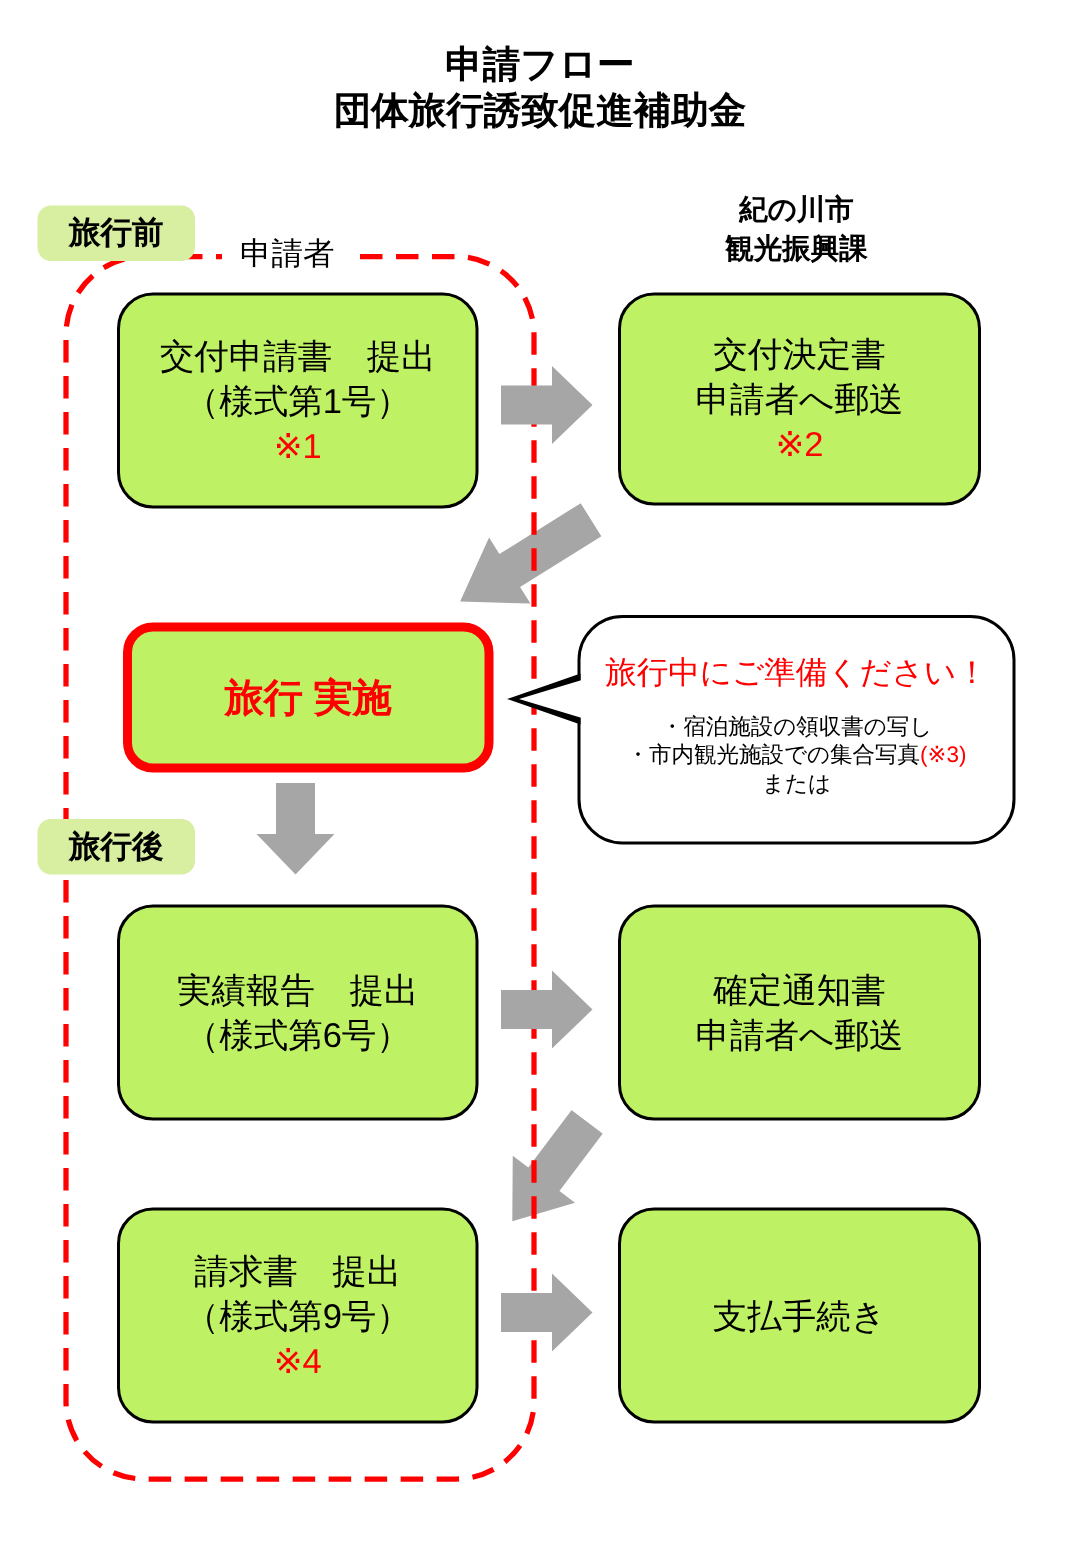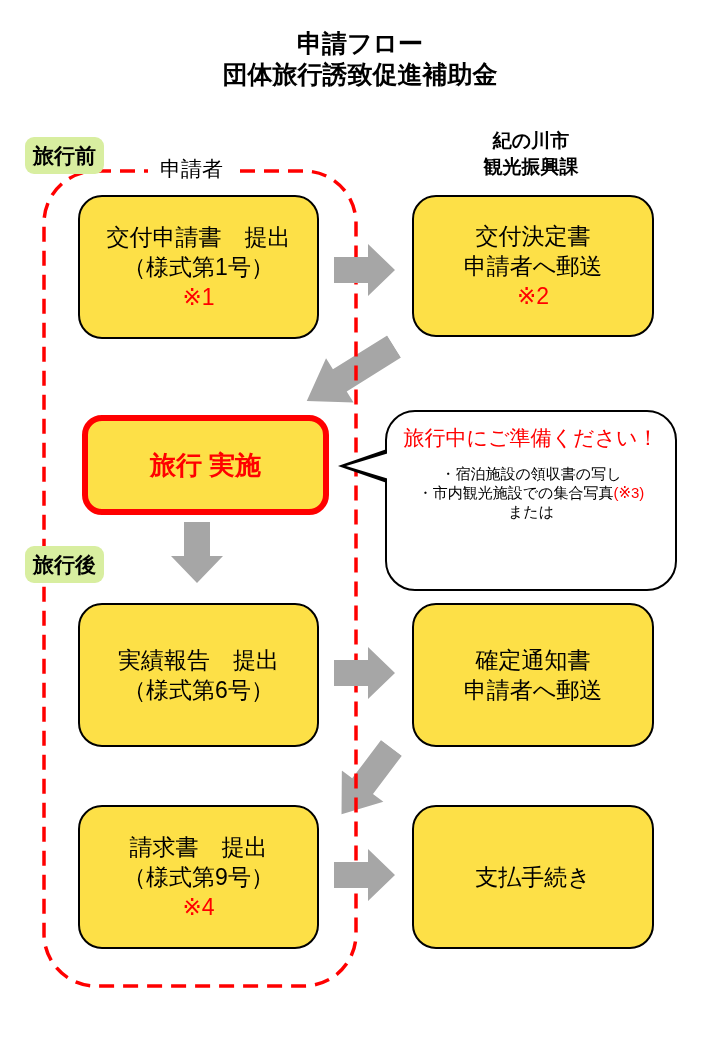--- a/index.html
+++ b/index.html
@@ -11,28 +11,28 @@
   html,body{margin:0;padding:0;background:#fff;}
   .canvas{
     position:relative;width:720px;height:1040px;background:#ffffff;
     font-family:"Liberation Sans","DejaVu Sans",sans-serif;color:#000;overflow:hidden;
   }
   .title{position:absolute;top:28px;left:0;width:720px;text-align:center;
          font-size:25px;font-weight:bold;line-height:31px;z-index:5;}
   .lane-svg{position:absolute;left:0;top:0;z-index:2;pointer-events:none;}
   .lane-svg rect{fill:none;stroke:var(--red);stroke-width:3.5;stroke-dasharray:15 9;}
   .tag{position:absolute;background:var(--label_green);border-radius:9px;
-       font-weight:bold;font-size:21px;line-height:1;padding:8px 8px;z-index:6;}
+       font-weight:bold;font-size:21px;line-height:1;padding:8px 21px;z-index:6;}
   #tag-before{left:25px;top:137px;}
   #tag-after{left:25px;top:546px;}
   .applicant{position:absolute;left:148px;top:155px;background:#fff;padding:0 12px;
              font-weight:normal;font-size:21px;z-index:6;}
   .city-header{position:absolute;left:412px;top:128px;width:238px;text-align:center;
                font-weight:bold;font-size:19px;line-height:26px;z-index:5;}
-  .box{position:absolute;background:#fde047;border:2.5px solid var(--box_border);border-radius:24px;
+  .box{position:absolute;background:#bef264;border:2.5px solid var(--box_border);border-radius:24px;
        display:flex;flex-direction:column;align-items:center;justify-content:center;
        text-align:center;font-size:23px;line-height:30px;z-index:3;}
   #box-apply{left:78px;top:195px;width:237px;height:140px;}
   #box-decision{left:412px;top:195px;width:238px;height:138px;}
   #box-travel{left:82px;top:415px;width:235px;height:88px;border:6px solid var(--red);
               border-radius:20px;color:var(--red);font-weight:bold;font-size:26px;z-index:3;}
   #box-report{left:78px;top:603px;width:237px;height:140px;}
   #box-notice{left:412px;top:603px;width:238px;height:140px;}
   #box-invoice{left:78px;top:805px;width:237px;height:140px;}
   #box-payment{left:412px;top:805px;width:238px;height:140px;text-align:right;}
@@ -43,24 +43,24 @@
   #arrow-r1{left:334px;top:243px;}
   #arrow-r3{left:334px;top:646px;}
   #arrow-r4{left:334px;top:848px;}
   #arrow-down{left:170px;top:522px;}
   #arrow-diag1{left:295px;top:332px;width:110px;height:84px;display:flex;
                align-items:center;justify-content:center;}
   #arrow-diag1 svg{transform:rotate(148deg);}
   #arrow-diag2{left:325px;top:742px;width:84px;height:80px;display:flex;
                align-items:center;justify-content:center;}
   #arrow-diag2 svg{transform:rotate(127deg);}
-  .bubble{position:absolute;left:385px;top:410px;width:292px;height:181px;background:#fff;
+  .bubble{position:absolute;left:385px;top:410px;width:292px;height:153px;background:#fff;
           border:2.5px solid #000;border-radius:30px;z-index:4;
           display:flex;flex-direction:column;align-items:center;box-sizing:border-box;
-          padding-top:13px;}
+          padding-top:24px;}
   .bubble::before{content:'';position:absolute;right:100%;top:37px;width:0;height:0;
           border-top:17px solid transparent;border-bottom:17px solid transparent;
           border-right:49px solid #000;}
   .bubble::after{content:'';position:absolute;right:calc(100% - 2px);top:41px;width:0;height:0;
           border-top:13px solid transparent;border-bottom:13px solid transparent;
           border-right:43px solid #fff;}
   .bubble-title{font-size:21px;line-height:26px;margin-bottom:13px;}
   .bubble-item{font-size:15px;line-height:19px;text-align:center;}
 </style>
 </head>

